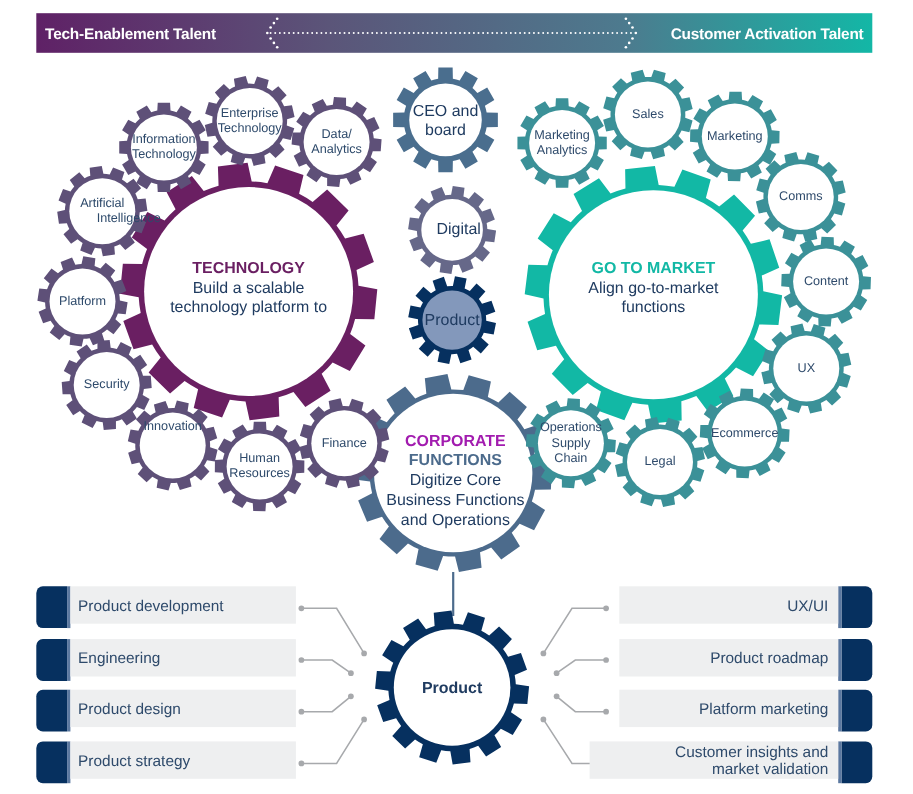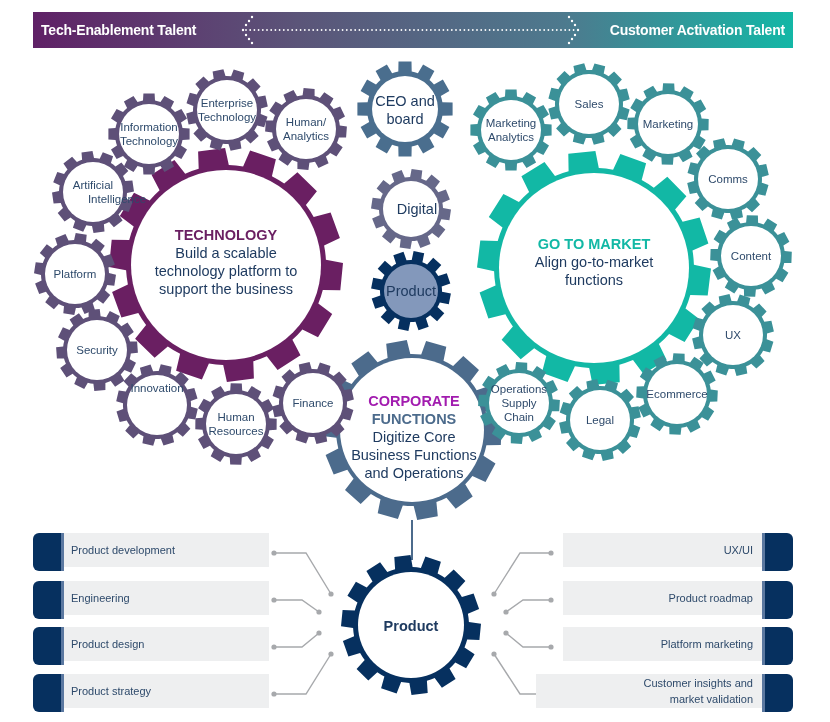--- a/index.html
+++ b/index.html
@@ -10,21 +10,21 @@
   #banner-left { left:8px; }
   #banner-right { right:8px; }
   #banner-arrow { position:absolute; left:205px; top:2px; width:345px; height:32px; }
   #diagram { position:absolute; left:0; top:0; width:830px; height:722px; }
   .gear-label { position:absolute; text-align:center; color:#2e4a6b; font-size:11.5px; line-height:14px; transform:translate(-50%,-50%); white-space:nowrap; }
   .big-label { position:absolute; text-align:center; color:#1f3b60; font-size:14.5px; line-height:18px; transform:translate(-50%,-50%); white-space:nowrap; }
   .big-title { font-weight:bold; display:block; }
   .list-row { position:absolute; height:38px; }
   .list-row .tab { position:absolute; top:0; width:28px; height:38px; background:#06305f; }
   .list-row .strip { position:absolute; top:0; width:3px; height:38px; background:#5b78a0; }
-  .list-row .box { position:absolute; top:0; height:34px; background:#eeeff0; color:#2e4a6b; font-size:11px; display:flex; align-items:center; }
+  .list-row .box { position:absolute; top:0; height:34px; background:#eeeff0; color:#2e4a6b; font-size:14px; display:flex; align-items:center; }
   .left-row .tab { left:0; border-radius:6px 0 0 6px; }
   .left-row .strip { left:28px; }
   .left-row .box { left:31px; width:198px; padding-left:7px; }
   .right-row .tab { right:0; border-radius:0 6px 6px 0; }
   .right-row .strip { right:28px; }
   .right-row .box { right:31px; width:190px; padding-right:9px; justify-content:flex-end; text-align:right; line-height:16px; }
 </style>
 </head>
 <body>
 
@@ -263,21 +263,21 @@
 <div id="labels">
     <div class="gear-label" style="left: 149px; top: 134px;">
       <span style="display: block;">Information</span>
       <span style="display: block;">Technology</span>
     </div>
     <div class="gear-label" style="left: 227px; top: 110px;">
       <span style="display: block;">Enterprise</span>
       <span style="display: block;">Technology</span>
     </div>
     <div class="gear-label" style="left: 306px; top: 129px;">
-      <span style="display: block;">Human/</span>
+      <span style="display: block;">Data/</span>
       <span style="display: block;">Analytics</span>
     </div>
     <div class="gear-label" style="left: 93px; top: 192px;">
       <span style="display: block;">Artificial</span>
       <span style="display: block; padding-left: 48px;">Intelligence</span>
     </div>
     <div class="gear-label" style="left: 75px; top: 274px;">
       <span style="display: block;">Platform</span>
     </div>
     <div class="gear-label" style="left: 97px; top: 350px;">
@@ -320,21 +320,20 @@
     </div>
     <div class="gear-label" style="left: 519px; top: 403px;">
       <span style="display: block;">Operations</span>
       <span style="display: block;">Supply</span>
       <span style="display: block;">Chain</span>
     </div>
     <div class="big-label" style="left: 226px; top: 262px;">
       <span class="big-title" style="color: rgb(106, 31, 98);">TECHNOLOGY</span>
       <span style="display: block;">Build a scalable</span>
       <span style="display: block;">technology platform to</span>
-      <span style="display: block;">support the business</span>
     </div>
     <div class="big-label" style="left: 594px; top: 262px;">
       <span class="big-title" style="color: rgb(18, 184, 165);">GO TO MARKET</span>
       <span style="display: block;">Align go-to-market</span>
       <span style="display: block;">functions</span>
     </div>
     <div class="big-label" style="left: 414px; top: 437px;">
       <span class="big-title" style="color: #a21caf;">CORPORATE</span>
       <span class="big-title" style="color: rgb(76, 107, 140);">FUNCTIONS</span>
       <span style="display: block;">Digitize Core</span>

